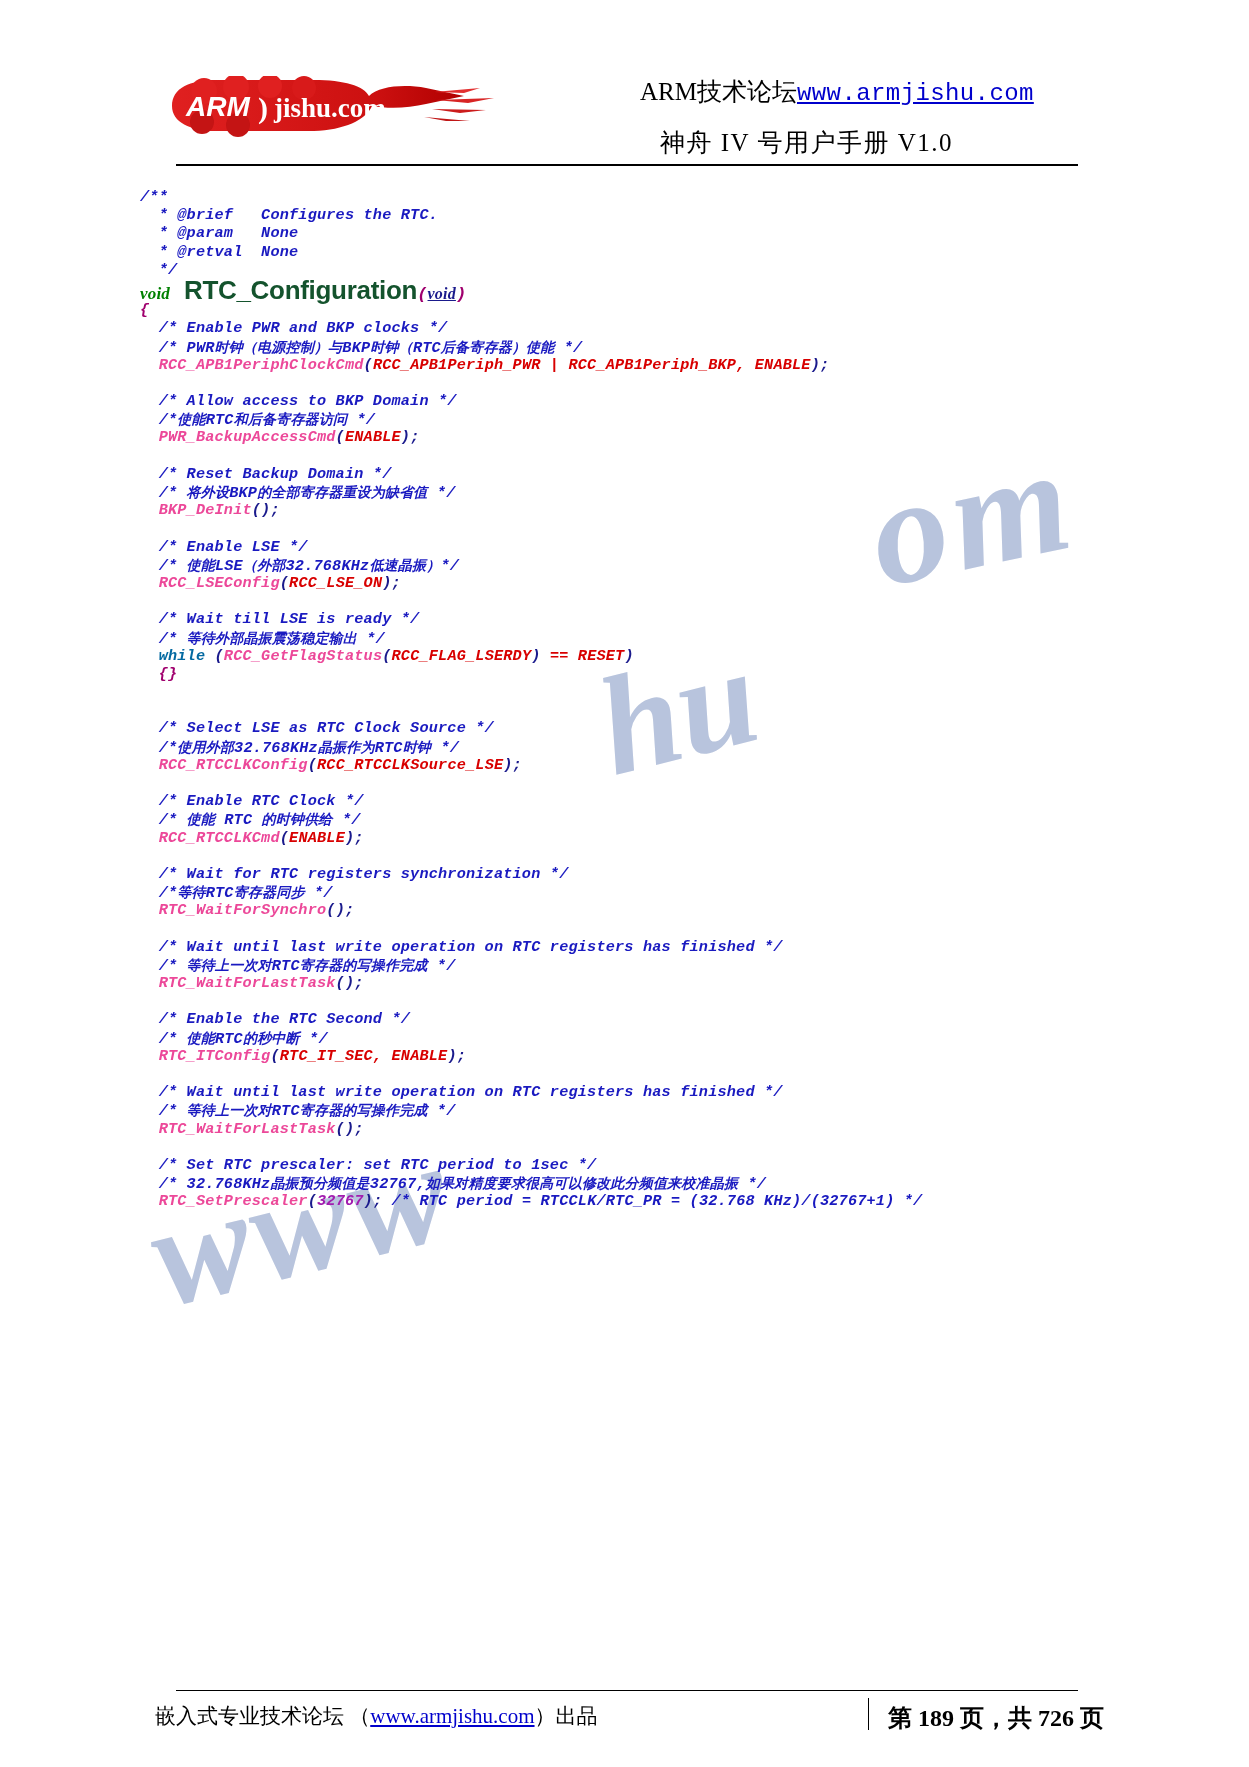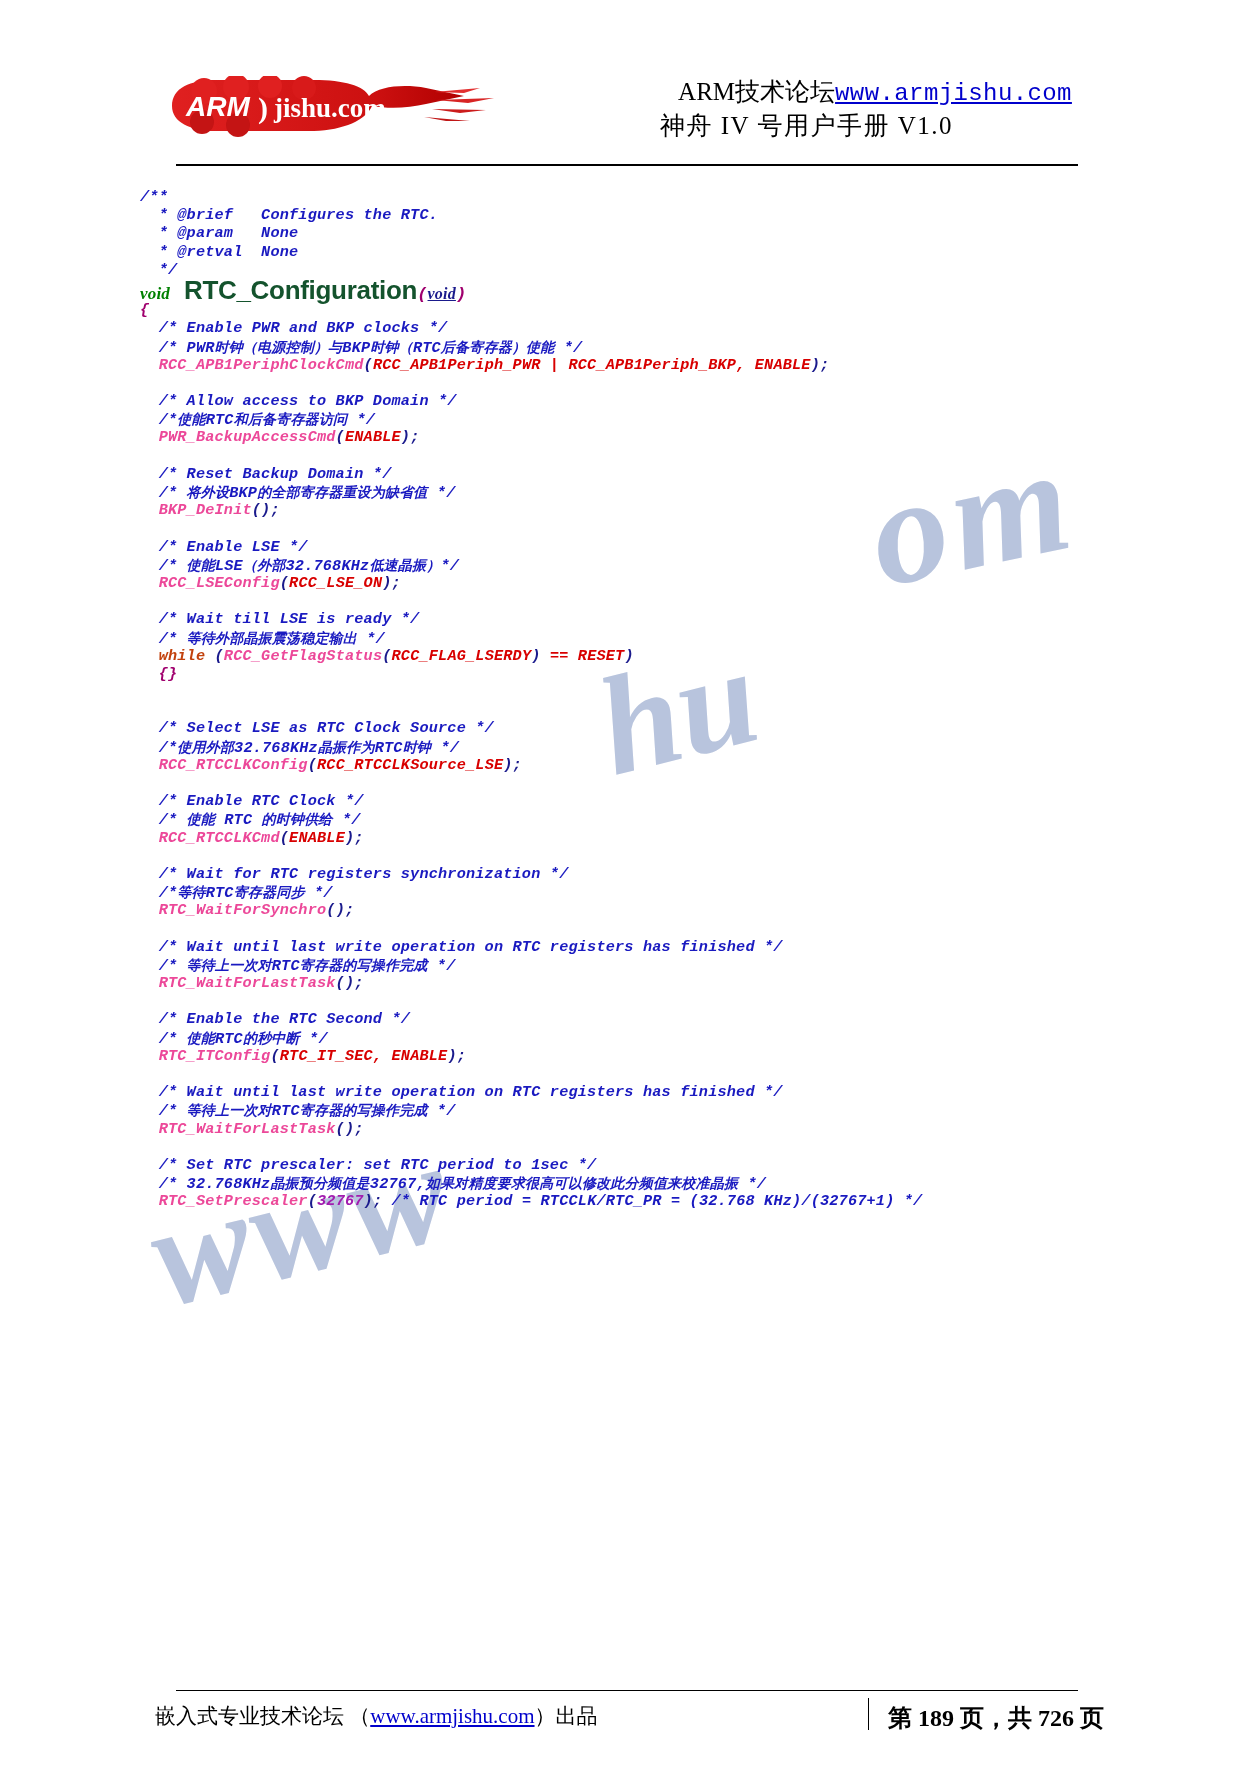--- a/index.html
+++ b/index.html
@@ -67,34 +67,34 @@
     top: 76px;
     width: 470px;
     text-align: left;
   }
   .hdr-line1 {
     font-family: "Liberation Serif", serif;
     font-size: 25px;
     color: #000000;
     white-space: nowrap;
     line-height: 1.25;
-    text-align: center;
   }
   .hdr-line1 .link {
     color: #0000cc;
     text-decoration: underline;
     font-family: "Liberation Mono", monospace;
     font-size: 24px;
     letter-spacing: 0.4px;
   }
   .hdr-line2 {
     font-family: "Liberation Serif", serif;
     font-size: 25px;
     color: #000000;
     white-space: nowrap;
+    margin-top: 17px;
     padding-left: 20px;
     letter-spacing: 1.5px;
   }
   .hdr-rule {
     position: absolute;
     left: 176px;
     top: 164px;
     width: 902px;
     height: 2px;
     background: #000000;
@@ -111,21 +111,21 @@
     line-height: 18.2px;
     white-space: pre;
     font-weight: bold;
     font-style: italic;
     letter-spacing: 0.2px;
   }
   .code .ln { display: block; height: 18.2px; }
   .cm  { color: #1a1ac0; }              
   .cn  { color: #d80000; }              
   .fn  { color: #ec4899; }              
-  .kw  { color: #c2410c; }              
+  .kw  { color: #0369a1; }              
   .kw2 { color: #008000; }              
   .pn  { color: #1a1a8c; }              
   .br  { color: #a0006e; }              
   .num { color: #a21caf; margin-top: 20px; }
 
   .cjk { font-family: "DejaVu Sans", "Liberation Sans", sans-serif; font-size: 14px; }
 
   
   .sig {
     display: block;

